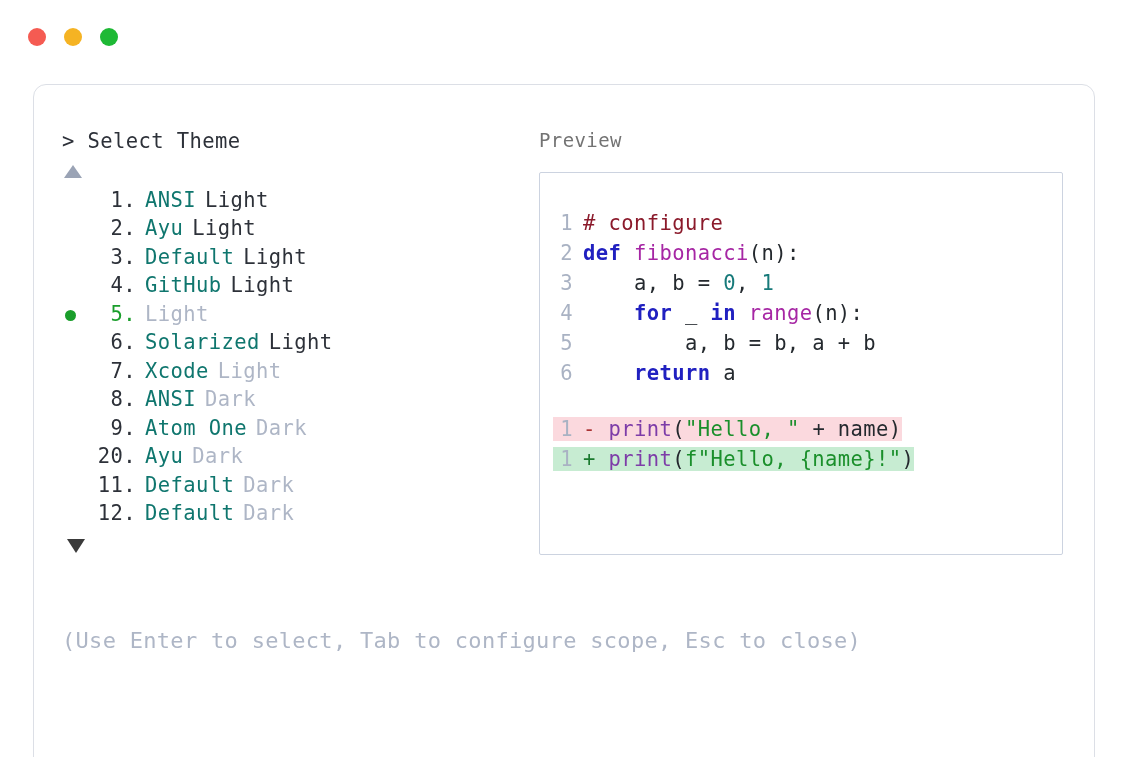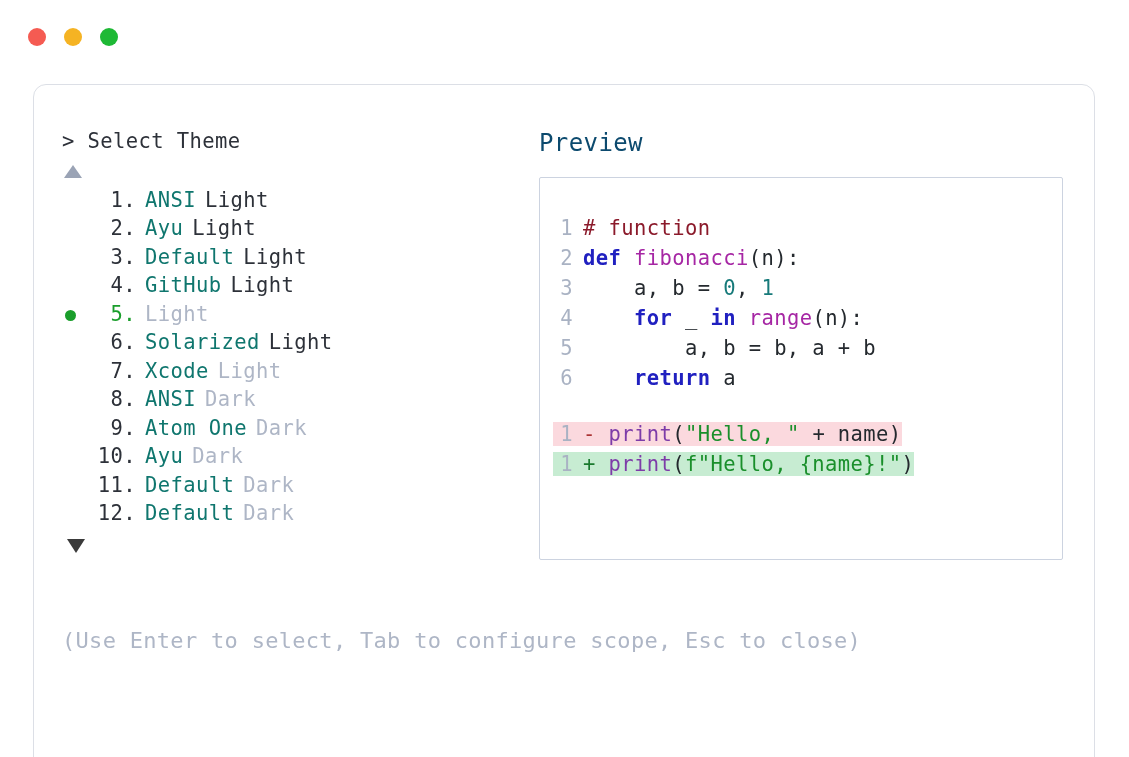--- a/index.html
+++ b/index.html
@@ -139,22 +139,22 @@
   }
 
   
   .right-col {
     position: absolute;
     left: 505px;
     top: 46px;
     width: 530px;
   }
   .preview-label {
-    font-size: 24px;
-    color: #0c4a6e;
+    font-size: 19px;
+    color: #737373;
     letter-spacing: 0.4px;
     line-height: 1.0;
     white-space: pre;
   }
   .preview-box {
     margin-top: 22px;
     width: 524px;
     height: 383px;
     box-sizing: border-box;
     border: 1.6px solid #ccd3e0;
@@ -228,34 +228,34 @@
       <div class="theme-list" id="theme-list">
           <div class="theme-row"><span class="bullet-cell"></span><span class="idx"> 1.</span><span class="tname">ANSI</span><span class="tvariant variant-strong">Light</span></div>
           <div class="theme-row"><span class="bullet-cell"></span><span class="idx"> 2.</span><span class="tname">Ayu</span><span class="tvariant variant-strong">Light</span></div>
           <div class="theme-row"><span class="bullet-cell"></span><span class="idx"> 3.</span><span class="tname">Default</span><span class="tvariant variant-strong">Light</span></div>
           <div class="theme-row"><span class="bullet-cell"></span><span class="idx"> 4.</span><span class="tname">GitHub</span><span class="tvariant variant-strong">Light</span></div>
           <div class="theme-row row-selected"><span class="bullet-cell"><span class="bullet" style="background: rgb(26, 158, 43);"></span></span><span class="idx"> 5.</span><span class="tvariant variant-muted">Light</span></div>
           <div class="theme-row"><span class="bullet-cell"></span><span class="idx"> 6.</span><span class="tname">Solarized</span><span class="tvariant variant-strong">Light</span></div>
           <div class="theme-row"><span class="bullet-cell"></span><span class="idx"> 7.</span><span class="tname">Xcode</span><span class="tvariant variant-muted">Light</span></div>
           <div class="theme-row"><span class="bullet-cell"></span><span class="idx"> 8.</span><span class="tname">ANSI</span><span class="tvariant variant-muted">Dark</span></div>
           <div class="theme-row"><span class="bullet-cell"></span><span class="idx"> 9.</span><span class="tname">Atom One</span><span class="tvariant variant-muted">Dark</span></div>
-          <div class="theme-row"><span class="bullet-cell"></span><span class="idx">10.</span><span class="tname">Ayu</span><span class="tvariant variant-muted">Dark</span></div>
+          <div class="theme-row"><span class="bullet-cell"></span><span class="idx">20.</span><span class="tname">Ayu</span><span class="tvariant variant-muted">Dark</span></div>
           <div class="theme-row"><span class="bullet-cell"></span><span class="idx">11.</span><span class="tname">Default</span><span class="tvariant variant-muted">Dark</span></div>
           <div class="theme-row"><span class="bullet-cell"></span><span class="idx">12.</span><span class="tname">Default</span><span class="tvariant variant-muted">Dark</span></div>
         </div>
       <div class="scroll-arrow-down"></div>
     </div>
 
     <div class="footer-hint">(Use Enter to select, Tab to configure scope, Esc to close)</div>
 
     <div class="right-col">
       <div class="preview-label">Preview</div>
       <div class="preview-box">
         <div class="code-area" id="code-area">
-            <div class="code-line"><span class="lineno">1</span><span class="code-text"><span class="tok-comment"># function</span></span></div>
+            <div class="code-line"><span class="lineno">1</span><span class="code-text"><span class="tok-comment"># configure</span></span></div>
             <div class="code-line"><span class="lineno">2</span><span class="code-text"><span class="tok-keyword">def </span><span class="tok-func">fibonacci</span><span class="tok-plain">(n):</span></span></div>
             <div class="code-line"><span class="lineno">3</span><span class="code-text"><span class="tok-plain">    a, b = </span><span class="tok-num">0</span><span class="tok-plain">, </span><span class="tok-num">1</span></span></div>
             <div class="code-line"><span class="lineno">4</span><span class="code-text"><span class="tok-plain">    </span><span class="tok-keyword">for</span><span class="tok-plain"> _ </span><span class="tok-keyword">in</span><span class="tok-plain"> </span><span class="tok-func">range</span><span class="tok-plain">(n):</span></span></div>
             <div class="code-line"><span class="lineno">5</span><span class="code-text"><span class="tok-plain">        a, b = b, a + b</span></span></div>
             <div class="code-line"><span class="lineno">6</span><span class="code-text"><span class="tok-plain">    </span><span class="tok-keyword">return</span><span class="tok-plain"> a</span></span></div>
             <div class="spacer-line"></div>
             <div class="diff-line diff-del"><span class="lineno" style="background: rgb(251, 217, 222);">1</span><span class="diff-body code-text" style="background: rgb(251, 217, 222);"><span class="marker-del">- </span><span class="tok-builtin">print</span><span class="tok-plain">(</span><span class="tok-string">"Hello, "</span><span class="tok-plain"> + name)</span></span></div>
             <div class="diff-line diff-add"><span class="lineno" style="background: rgb(199, 236, 210);">1</span><span class="diff-body code-text" style="background: rgb(199, 236, 210);"><span class="marker-add">+ </span><span class="tok-builtin">print</span><span class="tok-plain">(</span><span class="tok-string">f"Hello, {name}!"</span><span class="tok-plain">)</span></span></div>
           </div>
       </div>

